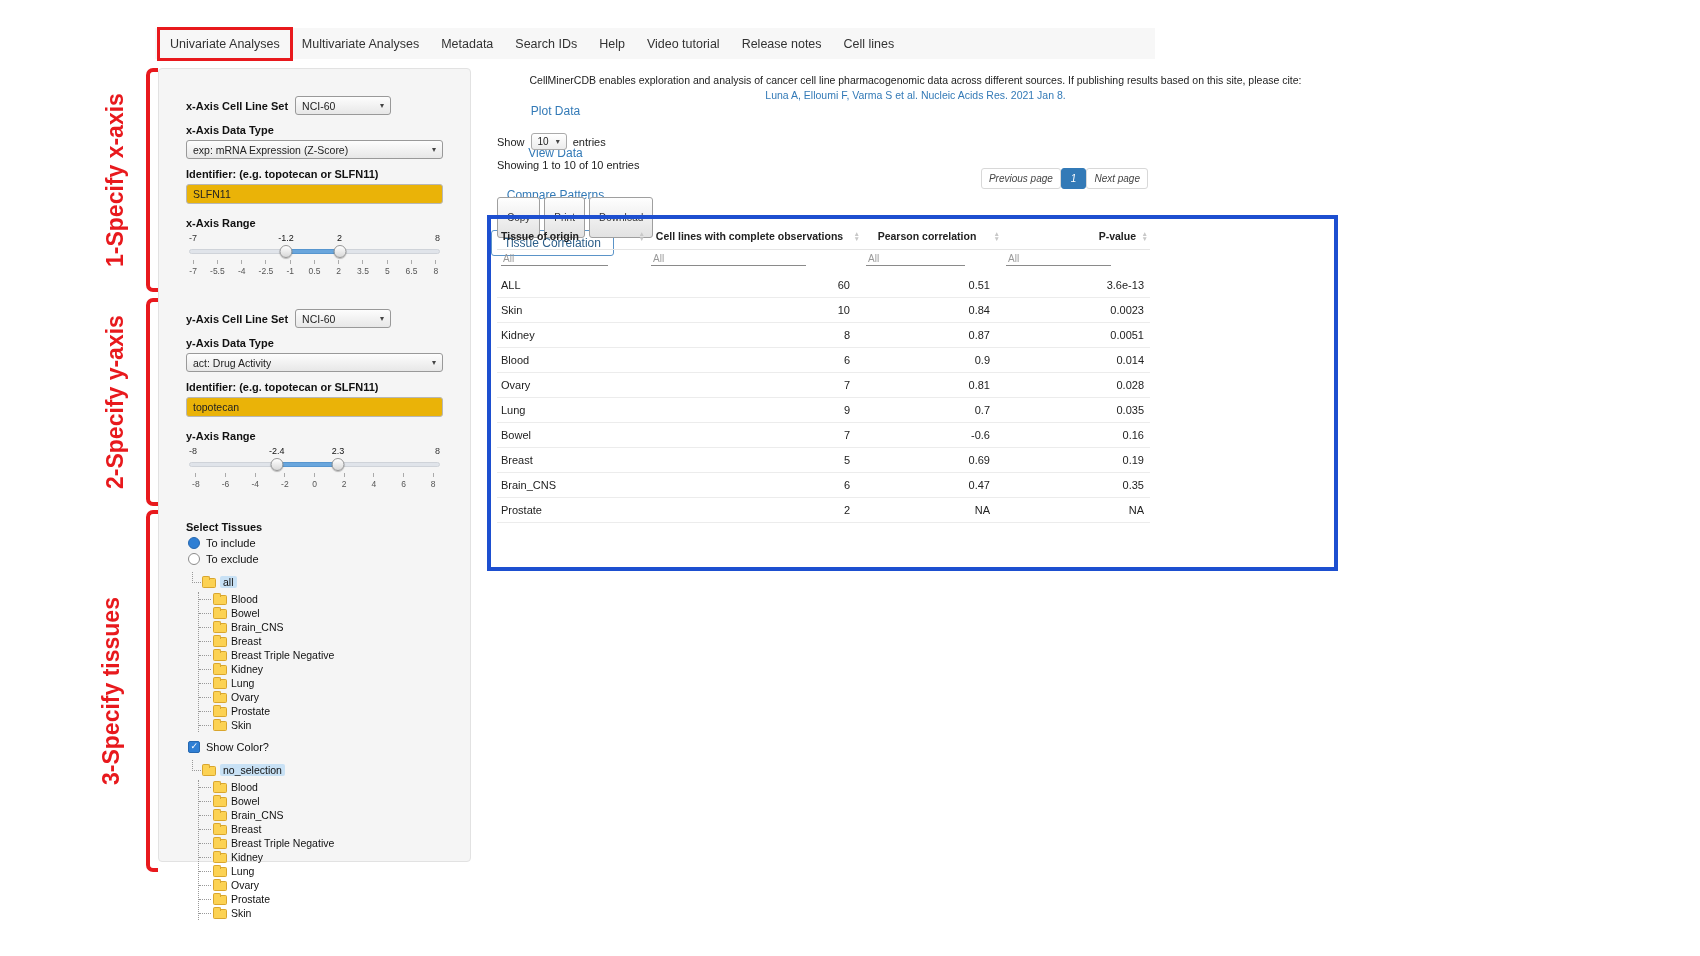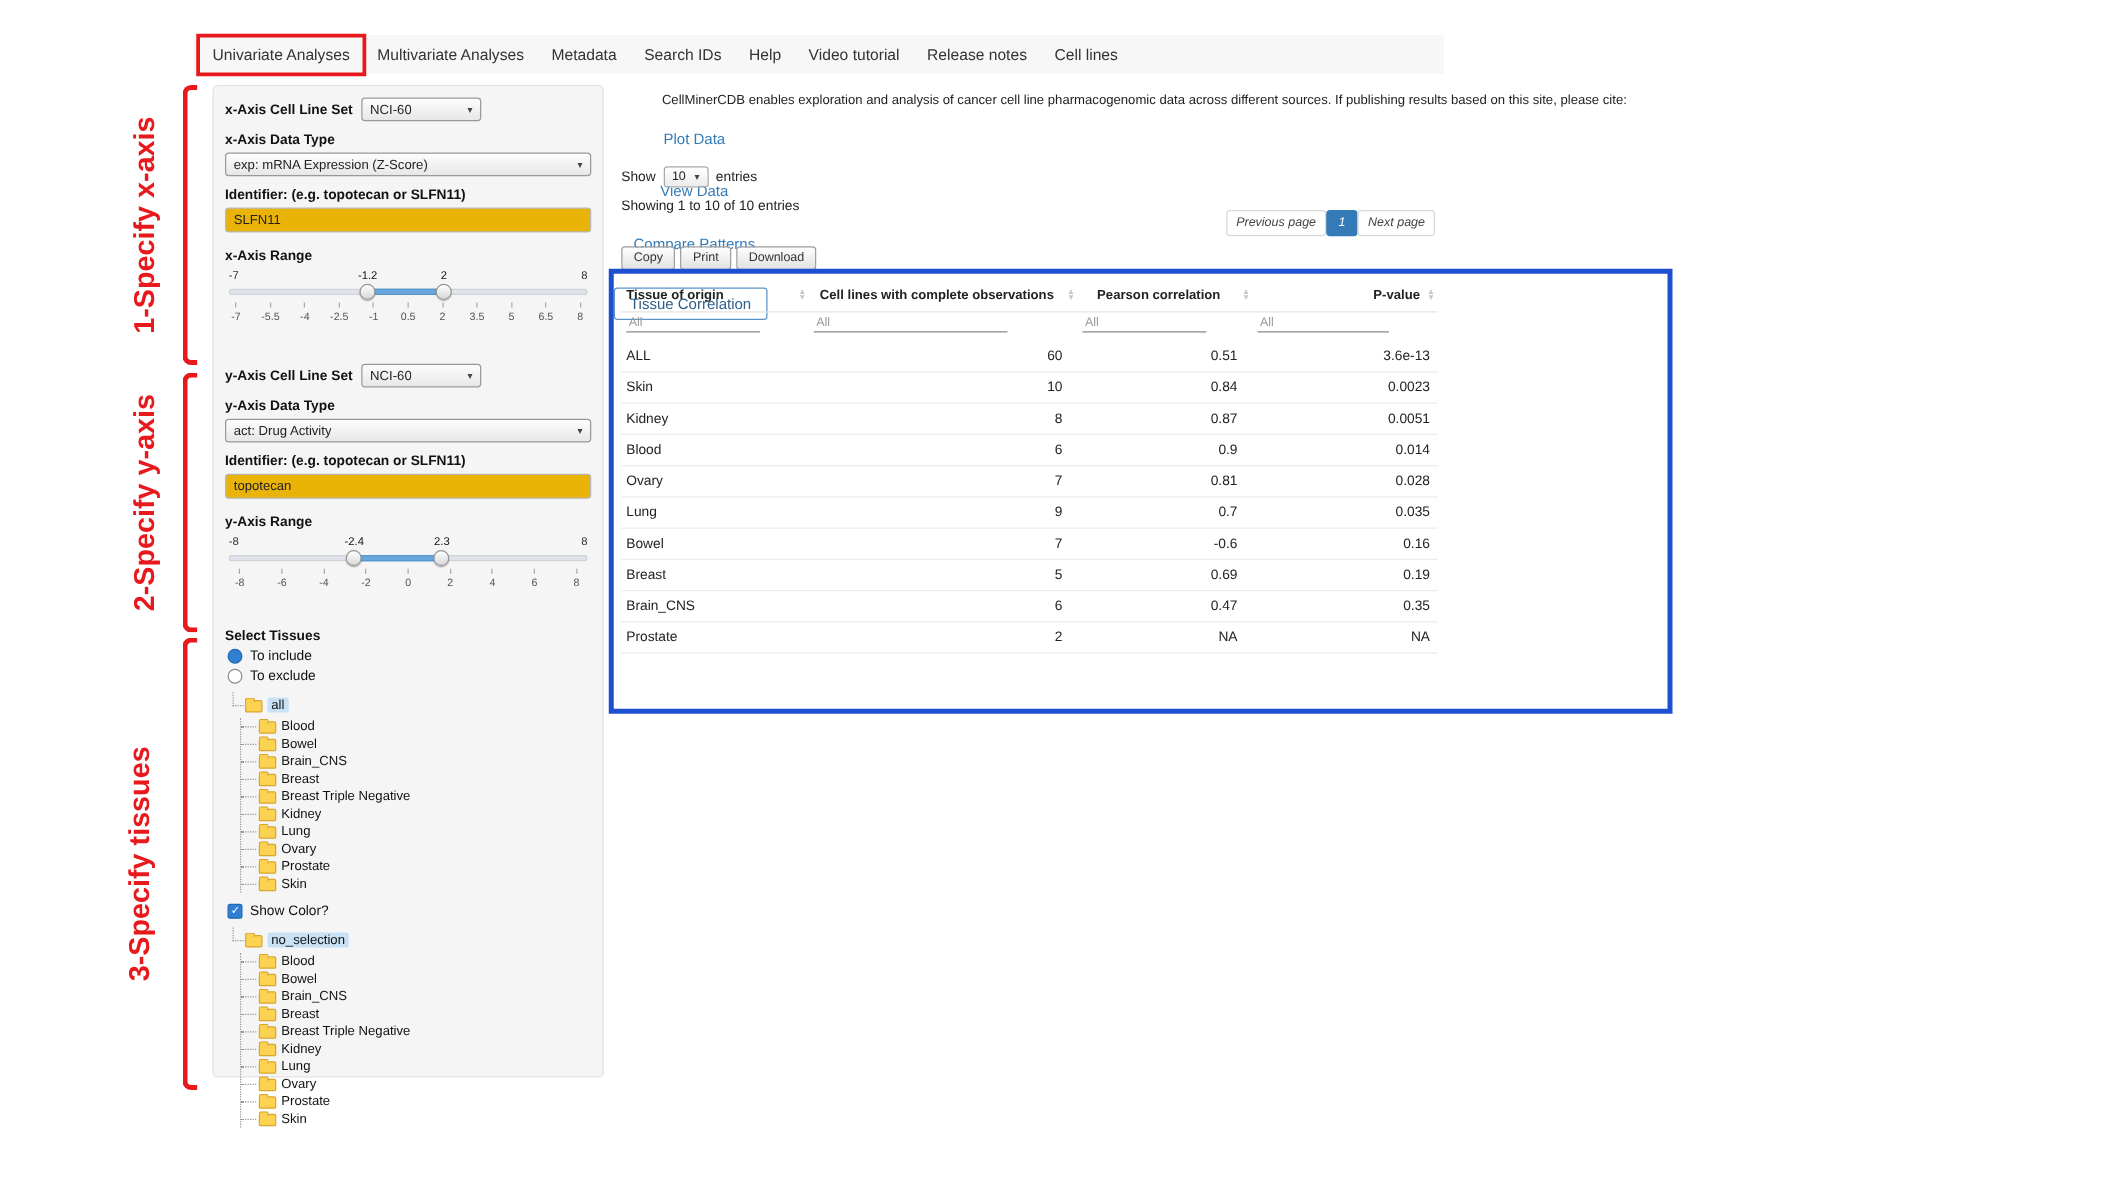--- a/index.html
+++ b/index.html
@@ -18,23 +18,23 @@
   #bracket-1 { top:68px;  height:224px; }
   #bracket-2 { top:298px; height:208px; }
   #bracket-3 { top:510px; height:362px; }
   .vlabel { position:absolute; writing-mode:vertical-rl; transform:rotate(180deg);
             color:#e8191d; font-weight:bold; font-size:23px; text-align:center; width:30px; }
   #vlabel-1 { left:102px; top:68px;  height:224px; }
   #vlabel-2 { left:102px; top:298px; height:208px; }
   #vlabel-3 { left:98px;  top:510px; height:362px; }
 
   
-  .sidebar { position:absolute; left:170px; top:68px; width:313px; height:794px;
+  .sidebar { position:absolute; left:158px; top:68px; width:313px; height:794px;
              background:#f5f5f5; border:1px solid #e2e2e2; border-radius:4px;
-             padding:9px; font-size:11px; color:#111; }
+             padding:27px; font-size:11px; color:#111; }
   .lbl { font-weight:bold; margin:9px 0 4px; font-size:11px; }
   .inline-row { display:flex; align-items:center; gap:7px; }
   .inline-row .lbl { margin:0; }
   .select { position:relative; display:flex; align-items:center; justify-content:space-between;
             gap:8px; background:linear-gradient(#fdfdfd,#e7e7e7); border:1px solid #999;
             border-radius:3px; font-size:10.5px; height:19px; padding:0 6px; color:#222; cursor:pointer; }
   .select.full { width:100%; }
   .select .val { overflow:hidden; white-space:nowrap; }
   .chev { color:#444; font-size:8px; }
   .input { width:100%; height:20px; border:1px solid #b7b7b7; border-radius:3px; background:#eab308;
@@ -89,21 +89,21 @@
   .tab.active { color:#2d5f8a; border:1px solid #5b94c8; border-radius:3px; padding:5px 12px; margin-left:-6px; background:#fff; }
   .show-row { position:absolute; left:497px; top:133px; display:flex; align-items:center; gap:6px;
               font-size:11px; color:#222; }
   .mini-select { display:flex; align-items:center; gap:7px; border:1px solid #aaa; border-radius:3px;
                  background:linear-gradient(#fff,#ececec); font-size:10px; padding:2px 6px; cursor:pointer; }
   .showing { position:absolute; left:497px; top:159px; font-size:11px; color:#222; }
   .pagination { position:absolute; top:168px; right:552px; display:flex; align-items:center; gap:0; font-size:10px;font-style:italic; }
   .page-btn { padding:4px 7px; color:#444; border:1px solid #d8d8d8; border-radius:3px; background:#fff; cursor:pointer; white-space:nowrap; }
   .page-btn.current { background:#337ab7; border-color:#337ab7; color:#fff; padding:4px 9px; }
   .export-btns { position:absolute; left:497px; top:197px; display:flex; gap:4px; }
-  .export-btn { font-family:inherit; font-size:10px; color:#333; padding:3px 9px; border:1px solid #9f9f9f;
+  .export-btn { font-family:inherit; font-size:10px; color:#333; padding:14px 9px; border:1px solid #9f9f9f;
                 border-radius:3px; background:linear-gradient(#fefefe,#e2e2e2); cursor:pointer; }
   .table-annotation { position:absolute; left:487px; top:215px; width:851px; height:356px;
                       border:4px solid #1d4fd0; pointer-events:none; }
 
   .dt { position:absolute; left:497px; top:223px; width:653px; border-collapse:collapse;
         font-size:11px; color:#222; table-layout:fixed; }
   .dt th { font-weight:bold; font-size:10.5px; padding:7px 14px 7px 4px; position:relative;
            white-space:nowrap; border-bottom:1px solid #e5e5e5; cursor:pointer; }
   .dt th.c0 { text-align:left; } .dt th.c1 { text-align:center; }
   .dt th.c2 { text-align:center; } .dt th.c3 { text-align:right; }
@@ -337,20 +337,21 @@
           <li class="tree-item">
             <span class="folder"></span>
             <span>Skin</span>
           </li>
       </ul>
     </div>
   </div>
 
   <div class="citation">
     <span>CellMinerCDB enables exploration and analysis of cancer cell line pharmacogenomic data across different sources. If publishing results based on this site, please cite:</span>
+    <span class="citation-link">Luna A, Elloumi F, Varma S et al. Nucleic Acids Res. 2021 Jan 8.</span>
   </div>
 
   <div class="tabs">
     <span class="tab">Plot Data</span>
     <span class="tab">View Data</span>
     <span class="tab">Compare Patterns</span>
     <span class="tab active">Tissue Correlation</span>
   </div>
 
   <div class="show-row">

